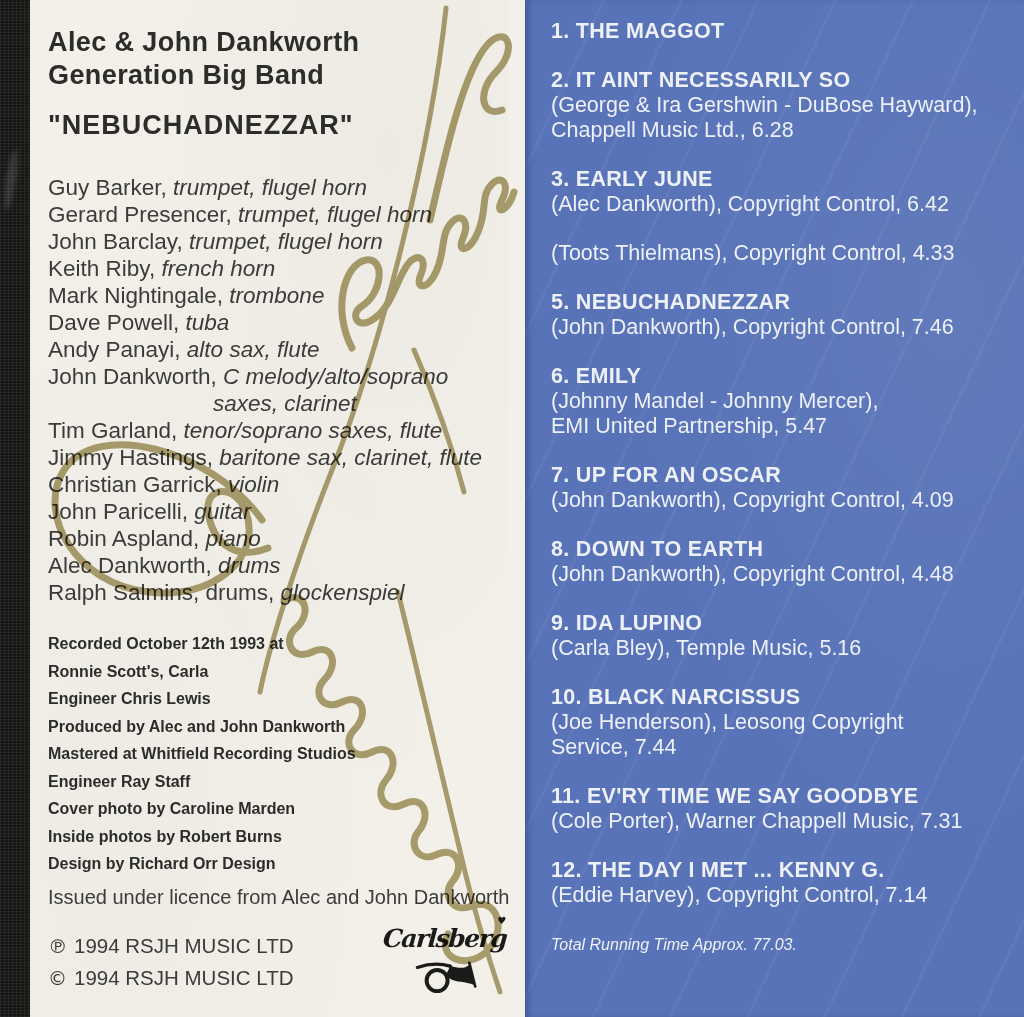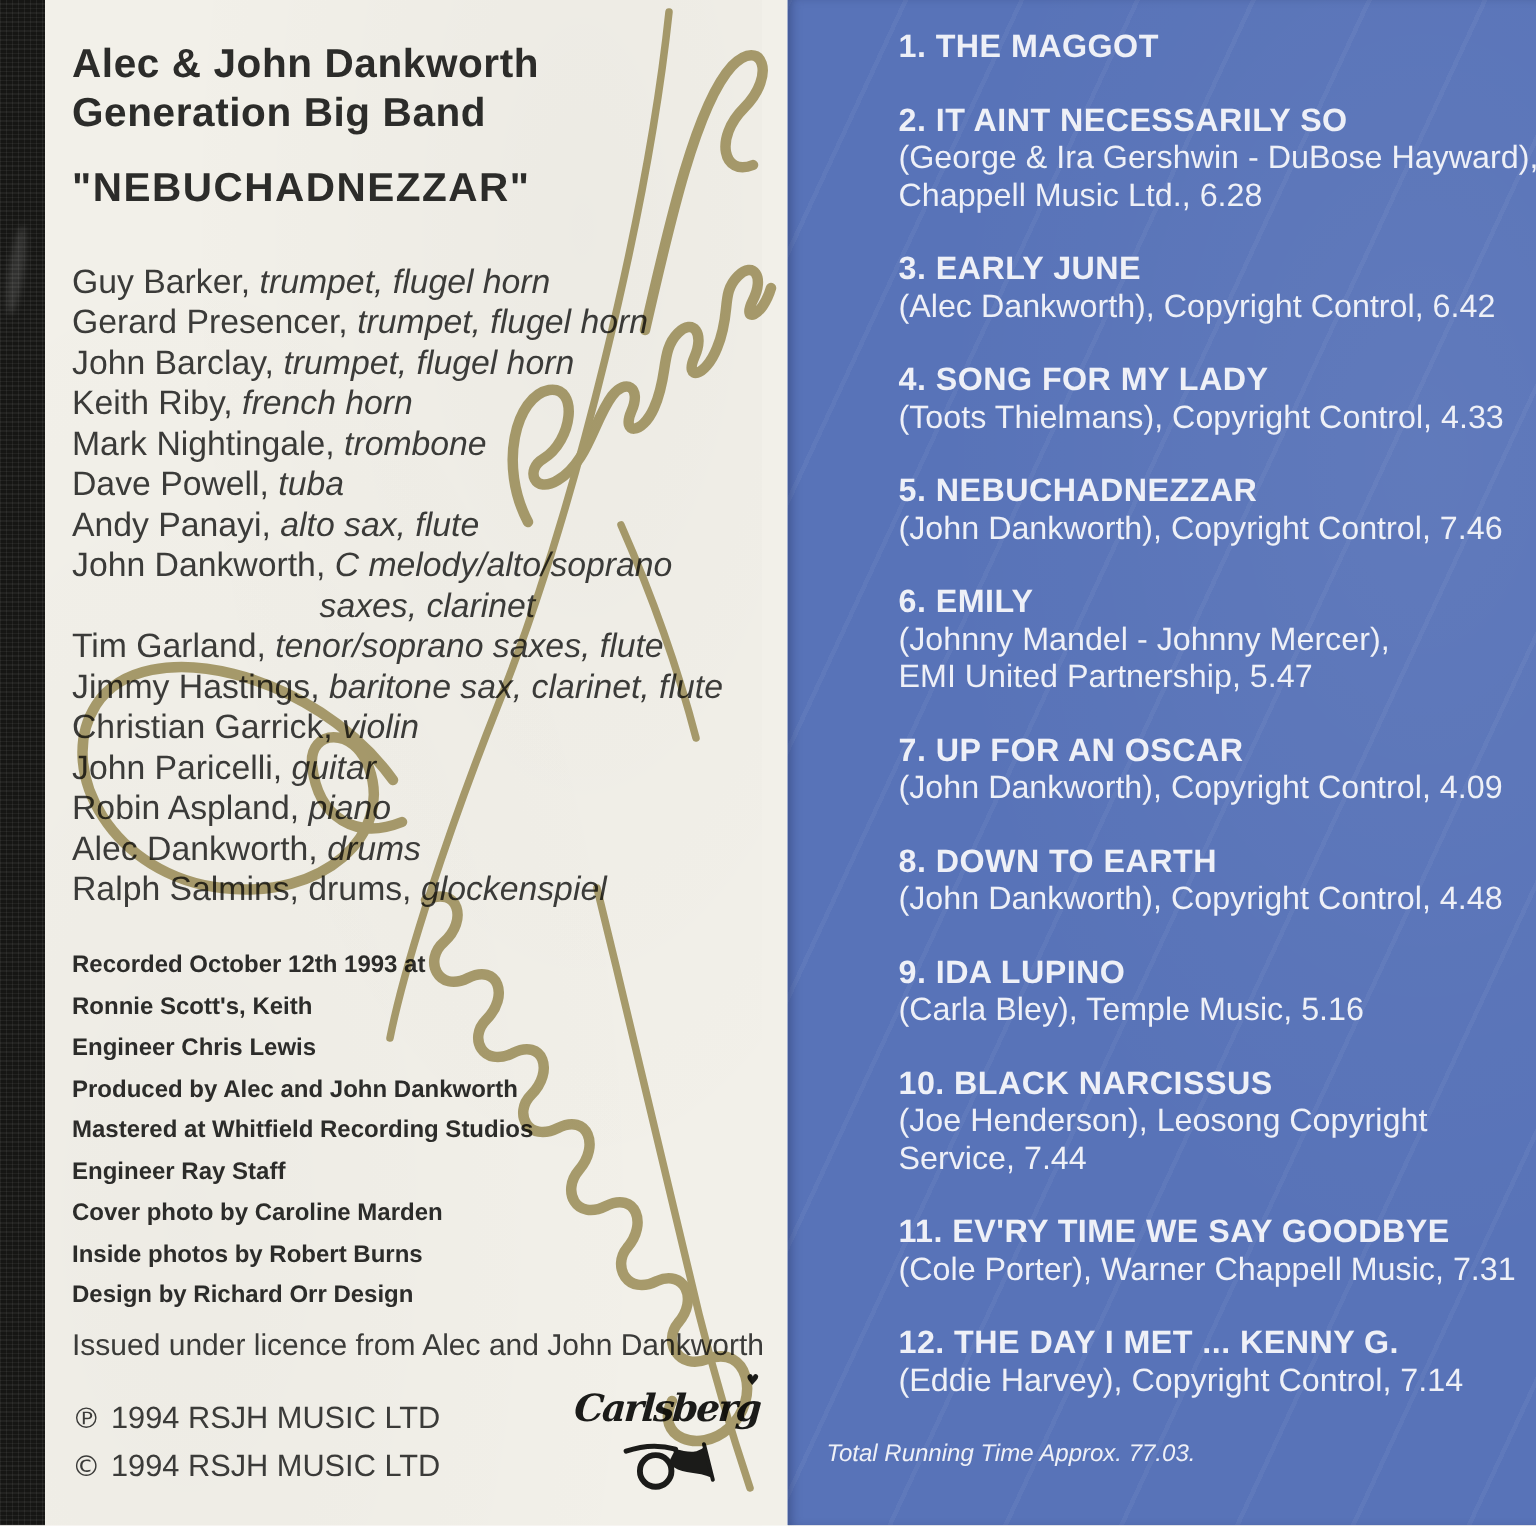--- a/index.html
+++ b/index.html
@@ -50,21 +50,21 @@
   .signature path{fill:none;stroke:var(--gold);stroke-linecap:round;stroke-linejoin:round;}
   .sig-main{stroke-width:7px;}
   .sig-thin{stroke-width:5px;}
 
   
   .right-page{position:absolute;left:525px;top:0;width:499px;height:1017px;background:var(--panel);
     background-image:repeating-linear-gradient(115deg,rgba(255,255,255,.045) 0 3px,transparent 3px 70px),
       radial-gradient(ellipse at 85% 30%,rgba(255,255,255,.05),transparent 55%);
     color:var(--panel-text);padding:19px 8px 0 26px;
     box-shadow:inset 5px 0 7px -3px rgba(20,30,70,.4);}
-  .track{margin-bottom:24px;margin-left:48px;}
+  .track{margin-bottom:24px;}
   .t-title{font-weight:bold;font-size:21.5px;line-height:25px;letter-spacing:.3px;white-space:nowrap;}
   .t-detail{font-size:21.5px;line-height:25px;white-space:nowrap;}
   .total{font-style:italic;font-size:16px;line-height:25px;margin-top:0;white-space:nowrap;}
 </style>
 </head>
 <body>
 
 <div class="scan">
 
   <div class="edge-strip">
@@ -111,21 +111,21 @@
         <div class="p-line"><span class="p-name">Alec Dankworth,</span> <span class="p-roles">drums</span></div>
 
         <div class="p-line"><span class="p-name">Ralph Salmins, drums,</span> <span class="p-roles">glockenspiel</span></div>
 
     </div>
 
     <div class="credits">
 
         <div class="c-line">Recorded October 12th 1993 at</div>
 
-        <div class="c-line">Ronnie Scott's, Keith</div>
+        <div class="c-line">Ronnie Scott's, Carla</div>
 
         <div class="c-line">Engineer Chris Lewis</div>
 
         <div class="c-line">Produced by Alec and John Dankworth</div>
 
         <div class="c-line">Mastered at Whitfield Recording Studios</div>
 
         <div class="c-line">Engineer Ray Staff</div>
 
         <div class="c-line">Cover photo by Caroline Marden</div>
@@ -173,21 +173,20 @@
       </div>
 
       <div class="track">
         <div class="t-title"><span>3.</span> <span>EARLY JUNE</span></div>
         <div>
           <div class="t-detail">(Alec Dankworth), Copyright Control, 6.42</div>
         </div>
       </div>
 
       <div class="track">
-        <div class="t-title"><span>4.</span> <span>SONG FOR MY LADY</span></div>
         <div>
           <div class="t-detail">(Toots Thielmans), Copyright Control, 4.33</div>
         </div>
       </div>
 
       <div class="track">
         <div class="t-title"><span>5.</span> <span>NEBUCHADNEZZAR</span></div>
         <div>
           <div class="t-detail">(John Dankworth), Copyright Control, 7.46</div>
         </div>

